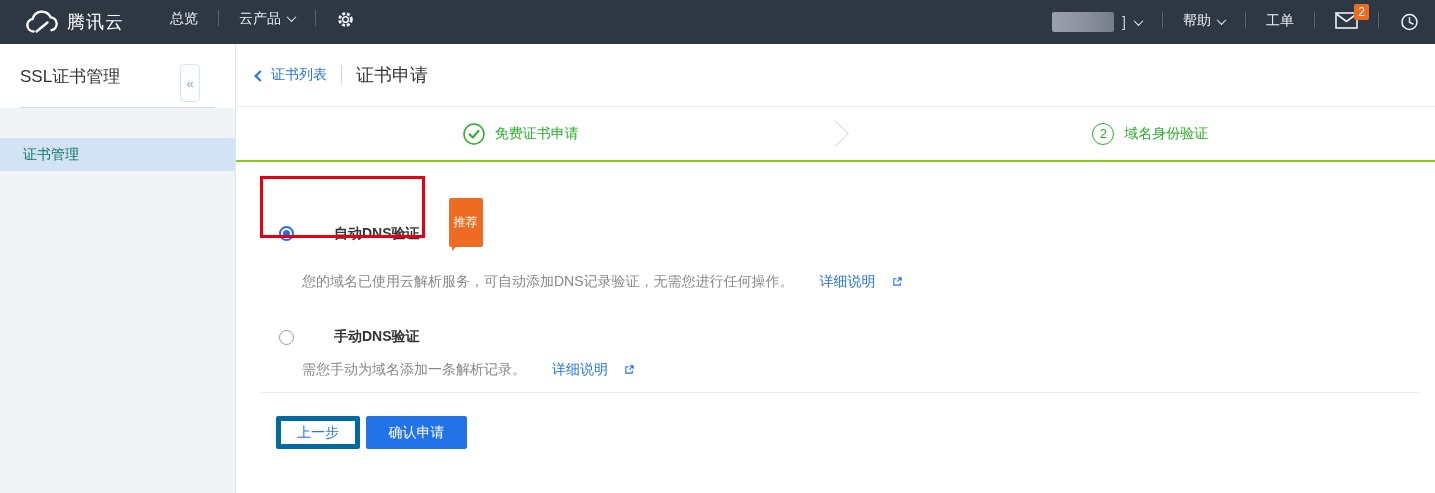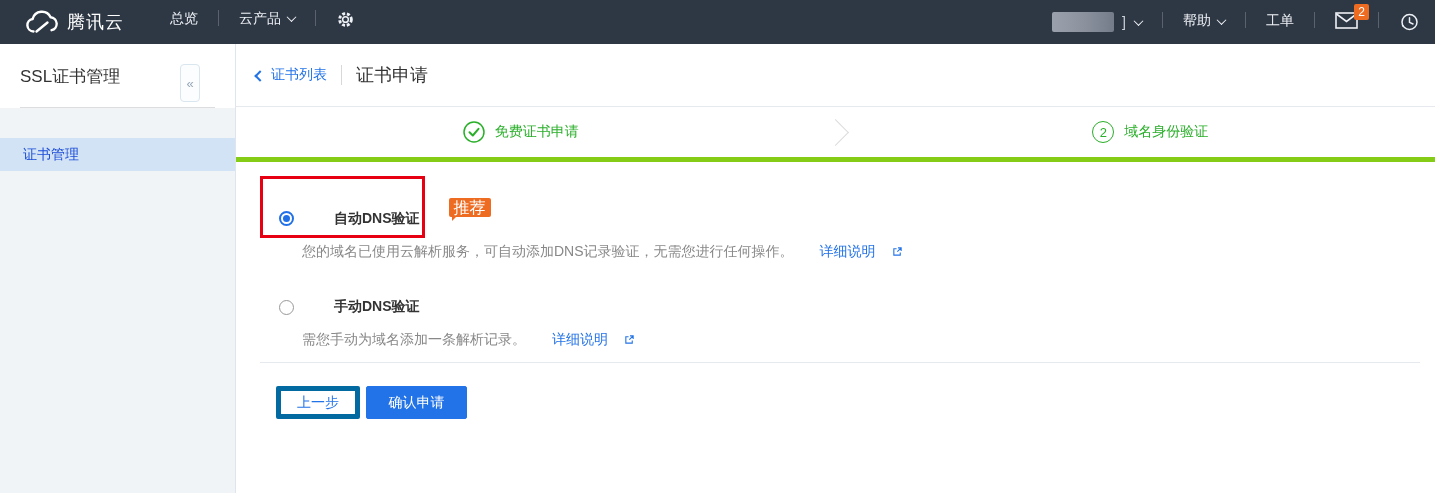--- a/index.html
+++ b/index.html
@@ -27,59 +27,59 @@
 
   
   .body-wrap { display:flex; height:449px; }
   .sidebar { width:236px; background:#fff; border-right:1px solid #dde6ee; position:relative;
              display:flex; flex-direction:column; flex-shrink:0; }
   .sb-title { padding:21px 20px 0 20px; font-size:17px; color:#333; height:63px; }
   .sb-divider { border-top:1px solid #ddd; margin:0 20px; }
   .sb-menu { flex:1; background:#f0f4f7; padding-top:30px; }
   .sb-item { height:33px; display:flex; align-items:center; padding-left:23px; font-size:14px;
              color:#333; cursor:pointer; }
-  .sb-item.active { background:#d2e3f5; color:#1d4ed8; }
+  .sb-item.active { background:#d2e3f5; color:#0f766e; }
   .collapse-tab { position:absolute; left:180px; top:20px; width:20px; height:38px; background:#fbfdfe;
                   border:1px solid #d9e6f0; border-radius:4px; display:flex; align-items:center;
                   justify-content:center; color:#96a8ba; font-size:13px; cursor:pointer; z-index:3; }
 
   .content { flex:1; background:#fff; position:relative; }
 
   
   .bc-row { height:63px; display:flex; align-items:center; padding-left:20px; border-bottom:1px solid #e6eaee; }
   .back-link { display:flex; align-items:center; gap:7px; color:#2373e8; font-size:14px; cursor:pointer; }
   .back-chev { width:8px; height:8px; border-left:2px solid #2373e8; border-bottom:2px solid #2373e8;
                transform:rotate(45deg); margin-top:1px; }
   .bc-sep { width:1px; height:20px; background:#d8d8d8; margin:0 14px; }
   .page-title { font-size:18px; font-weight:400; color:#333; }
 
   
-  .steps { height:55px; border-bottom:5px solid #84cc16; display:grid;
+  .steps { height:55px; border-bottom:2px solid #84cc16; display:grid;
            grid-template-columns:1fr 60px 1fr; align-items:center; }
   .step { display:flex; align-items:center; justify-content:center; gap:10px;
           color:#2aaf2a; font-size:14px; }
   .step-circle { width:22px; height:22px; border-radius:50%; display:inline-flex;
                  align-items:center; justify-content:center; flex-shrink:0; }
   .step-circle.num { border:1px solid #2aaf2a; font-size:13px; }
   .step-arrow { width:19px; height:19px; border-top:1px solid #dcdcdc; border-right:1px solid #dcdcdc;
                 transform:rotate(45deg); justify-self:center; }
 
   
   .options { position:relative; padding:47px 0 0 43px; }
   .red-box { position:absolute; left:24px; top:14px; width:165px; height:62px;
              border:3px solid #e60012; pointer-events:none; z-index:2; }
   .opt-head { display:flex; align-items:center; cursor:pointer;gap:32px; }
   .radio { width:15px; height:15px; border-radius:50%; display:inline-block; flex-shrink:0; }
   .radio.sel { border:2px solid #2170e8; position:relative; }
   .radio.sel::after { content:''; position:absolute; left:2px; top:2px; right:2px; bottom:2px;
                       background:#2170e8; border-radius:50%; }
   .radio.unsel { border:1px solid #999; background:#fff; }
   .opt-label { font-size:14px; font-weight:bold; color:#333; margin-left:8px; }
-  .badge { position:relative; display:inline-block; background:#ed6c22; color:#fff; font-size:16px;
-           line-height:17px; padding:1px 5px; border-radius:2px; margin-left:-3px;
+  .badge { position:relative; display:inline-block; background:#ed6c22; color:#fff; font-size:12px;
+           line-height:17px; padding:16px 5px; border-radius:2px; margin-left:-3px;
            transform:translateY(-11px); font-weight:normal; }
   .badge::after { content:''; position:absolute; left:3px; bottom:-4px; width:0; height:0;
                   border-top:4px solid #ed6c22; border-right:4px solid transparent; }
   .opt-desc { margin:13px 0 0 23px; font-size:14px; color:#888; line-height:20px;
               display:flex; align-items:center; }
   .detail-link { color:#2373e8; cursor:pointer; margin-left:26px; display:inline-flex;
                  align-items:center; gap:16px; text-decoration:none; }
   .option + .option { margin-top:37px; }
 
   

